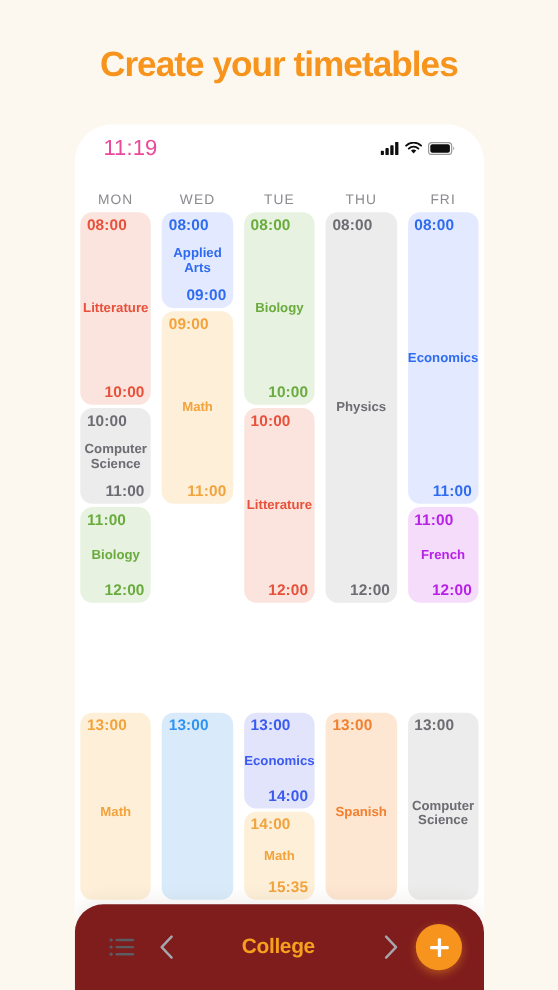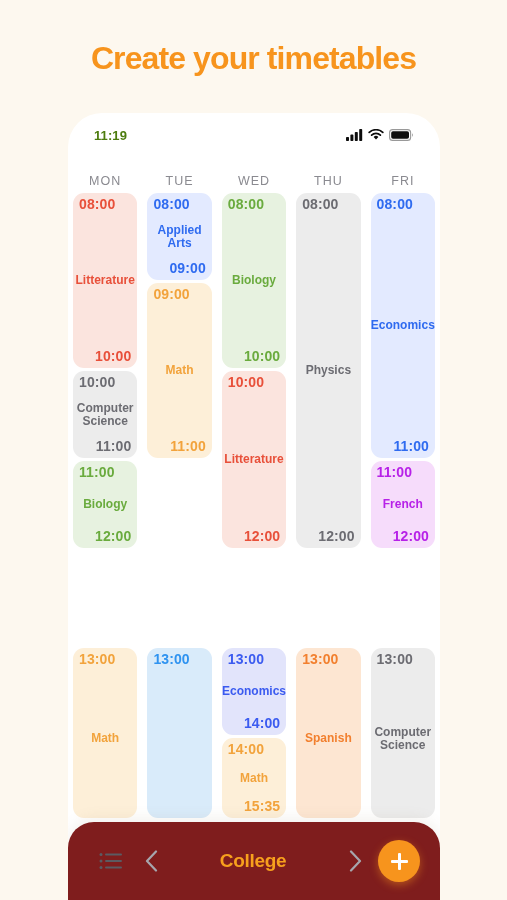--- a/index.html
+++ b/index.html
@@ -47,23 +47,23 @@
     position: absolute;
     top: 0; left: 0;
     width: 372px;
     height: 44px;
     display: flex;
     align-items: center;
     justify-content: space-between;
     padding: 0 26px 0 26px;
   }
   .status-time {
-    font-size: 13px;
-    font-weight: bold;
-    color: #4d7c0f;
+    font-size: 20px;
+    font-weight: normal;
+    color: #ec4899;
     letter-spacing: 0.1px;
   }
   .status-icons {
     display: flex;
     align-items: center;
     gap: 5px;
   }
 
   
   .dayrow {
@@ -206,22 +206,22 @@
       <svg class="ico" width="25" height="12" viewBox="0 0 25 12">
         <rect x="0.6" y="0.6" width="21" height="10.8" rx="3" fill="none" stroke="#0d0d0d" stroke-opacity="0.42" stroke-width="1.1"></rect>
         <rect x="2.2" y="2.2" width="17.8" height="7.6" rx="1.8" fill="#0d0d0d"></rect>
         <path d="M23.1 4.2 a2.3 2.3 0 0 1 0 3.6 Z" fill="#0d0d0d" fill-opacity="0.42"></path>
       </svg>
     </div>
   </div>
 
   <div class="dayrow">
     <div class="daycell">MON</div>
+    <div class="daycell">WED</div>
     <div class="daycell">TUE</div>
-    <div class="daycell">WED</div>
     <div class="daycell">THU</div>
     <div class="daycell">FRI</div>
   </div>
 
   <div class="grid">
     <div class="col col0">
         <div class="card" style="top: 0px; height: 175px; background: rgb(251, 228, 222); color: rgb(232, 80, 58);">
           <div class="t start">08:00</div>
           <div class="subj">Litterature</div>
           <div class="t end">10:00</div>

